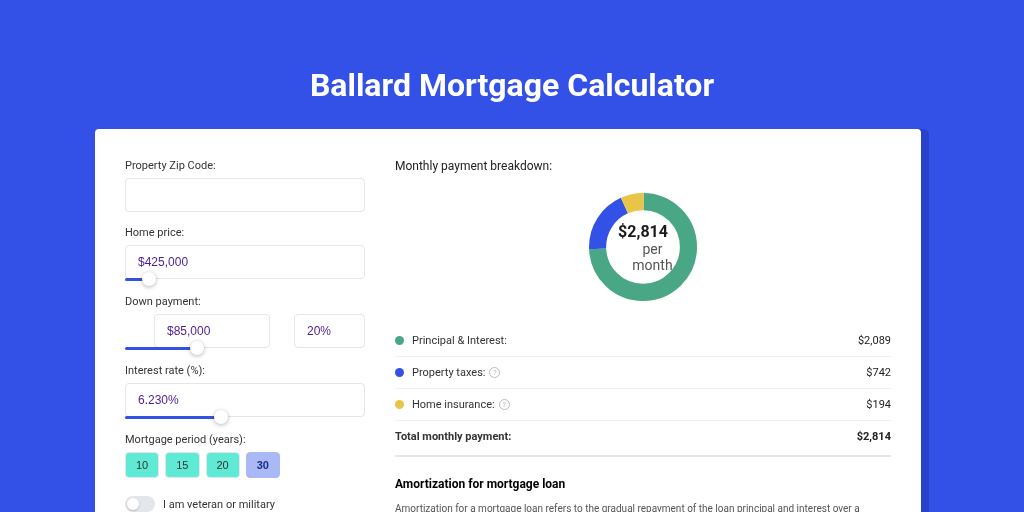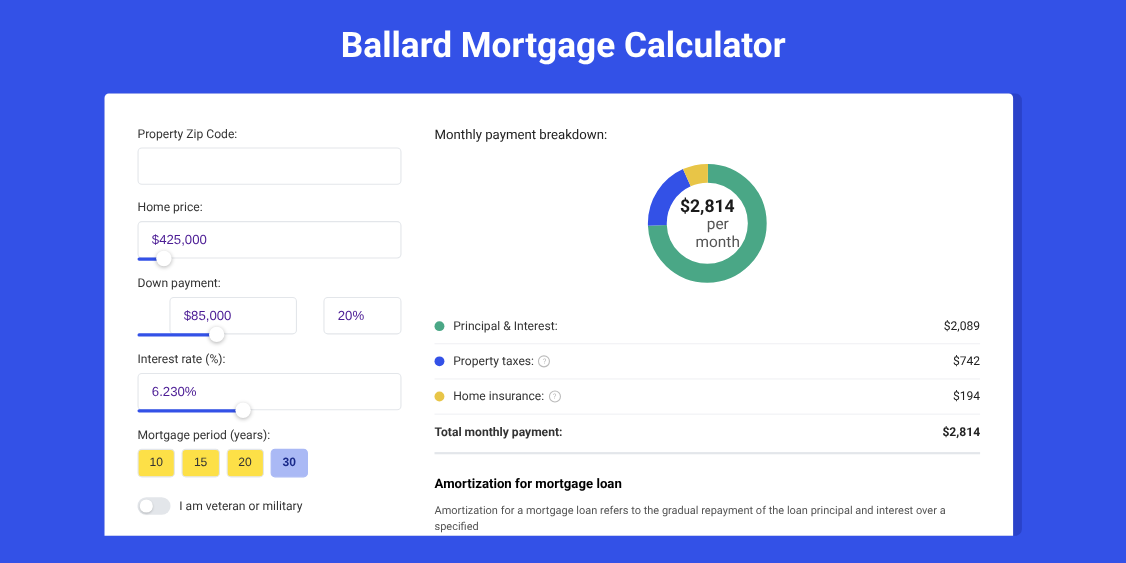--- a/index.html
+++ b/index.html
@@ -6,20 +6,21 @@
   body {
     font-family: -apple-system, BlinkMacSystemFont, "Segoe UI", Roboto, Arial, sans-serif;
     background: #3351e7;
     width: 1024px;
     height: 512px;
     overflow: hidden;
   }
   .hero {
     text-align: center;
     padding: 22px 0 25px;
+    margin-top: 44px;
   }
   .hero h1 {
     color: #fff;
     font-size: 32px;
     font-weight: 700;
   }
   .card-shadow {
     background: #2a42c9;
     margin: 0 95px;
     padding-right: 8px;
@@ -74,21 +75,21 @@
     top: -6px;
     width: 14px;
     height: 14px;
     background: #fff;
     border-radius: 50%;
     box-shadow: 0 1px 4px rgba(0,0,0,0.3);
   }
   .periods { display: flex; gap: 6px; }
   .period-btn {
     border: 1px solid #e3e6ea;
-    background: #fde047;
+    background: #5eead4;
     border-radius: 4px;
     padding: 6px 10px;
     font-size: 11px;
     cursor: pointer;
     color: #333;
   }
   .period-btn.active {
     background: #aab9f5;
     border-color: #aab9f5;
     color: #1a2a8a;

